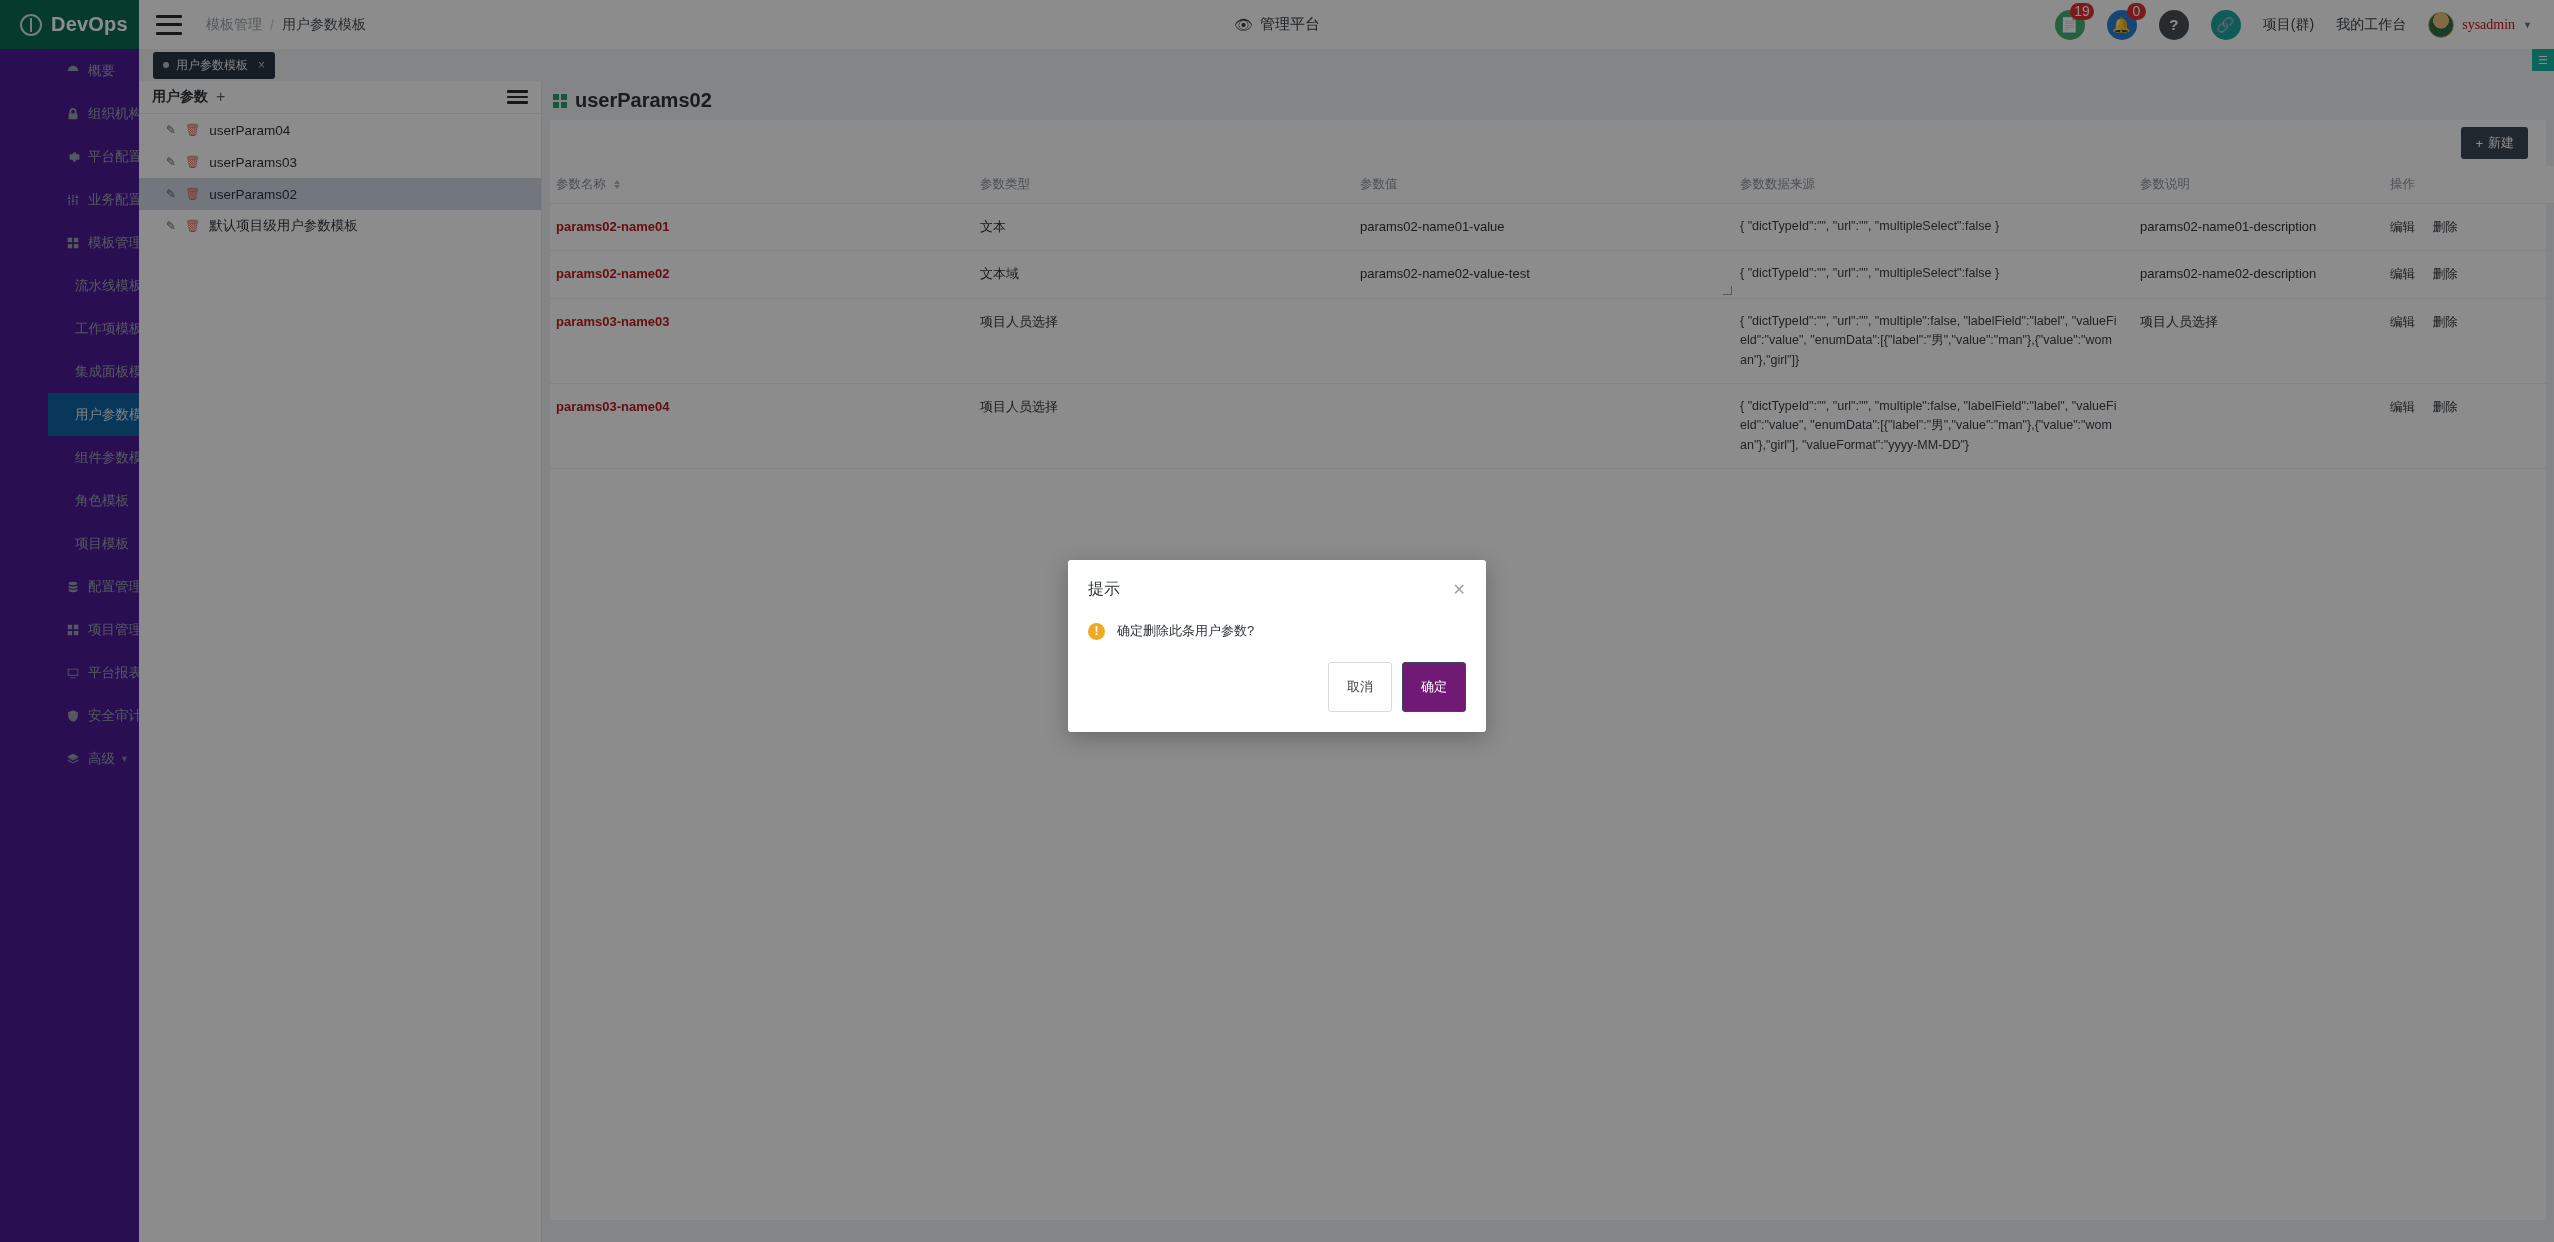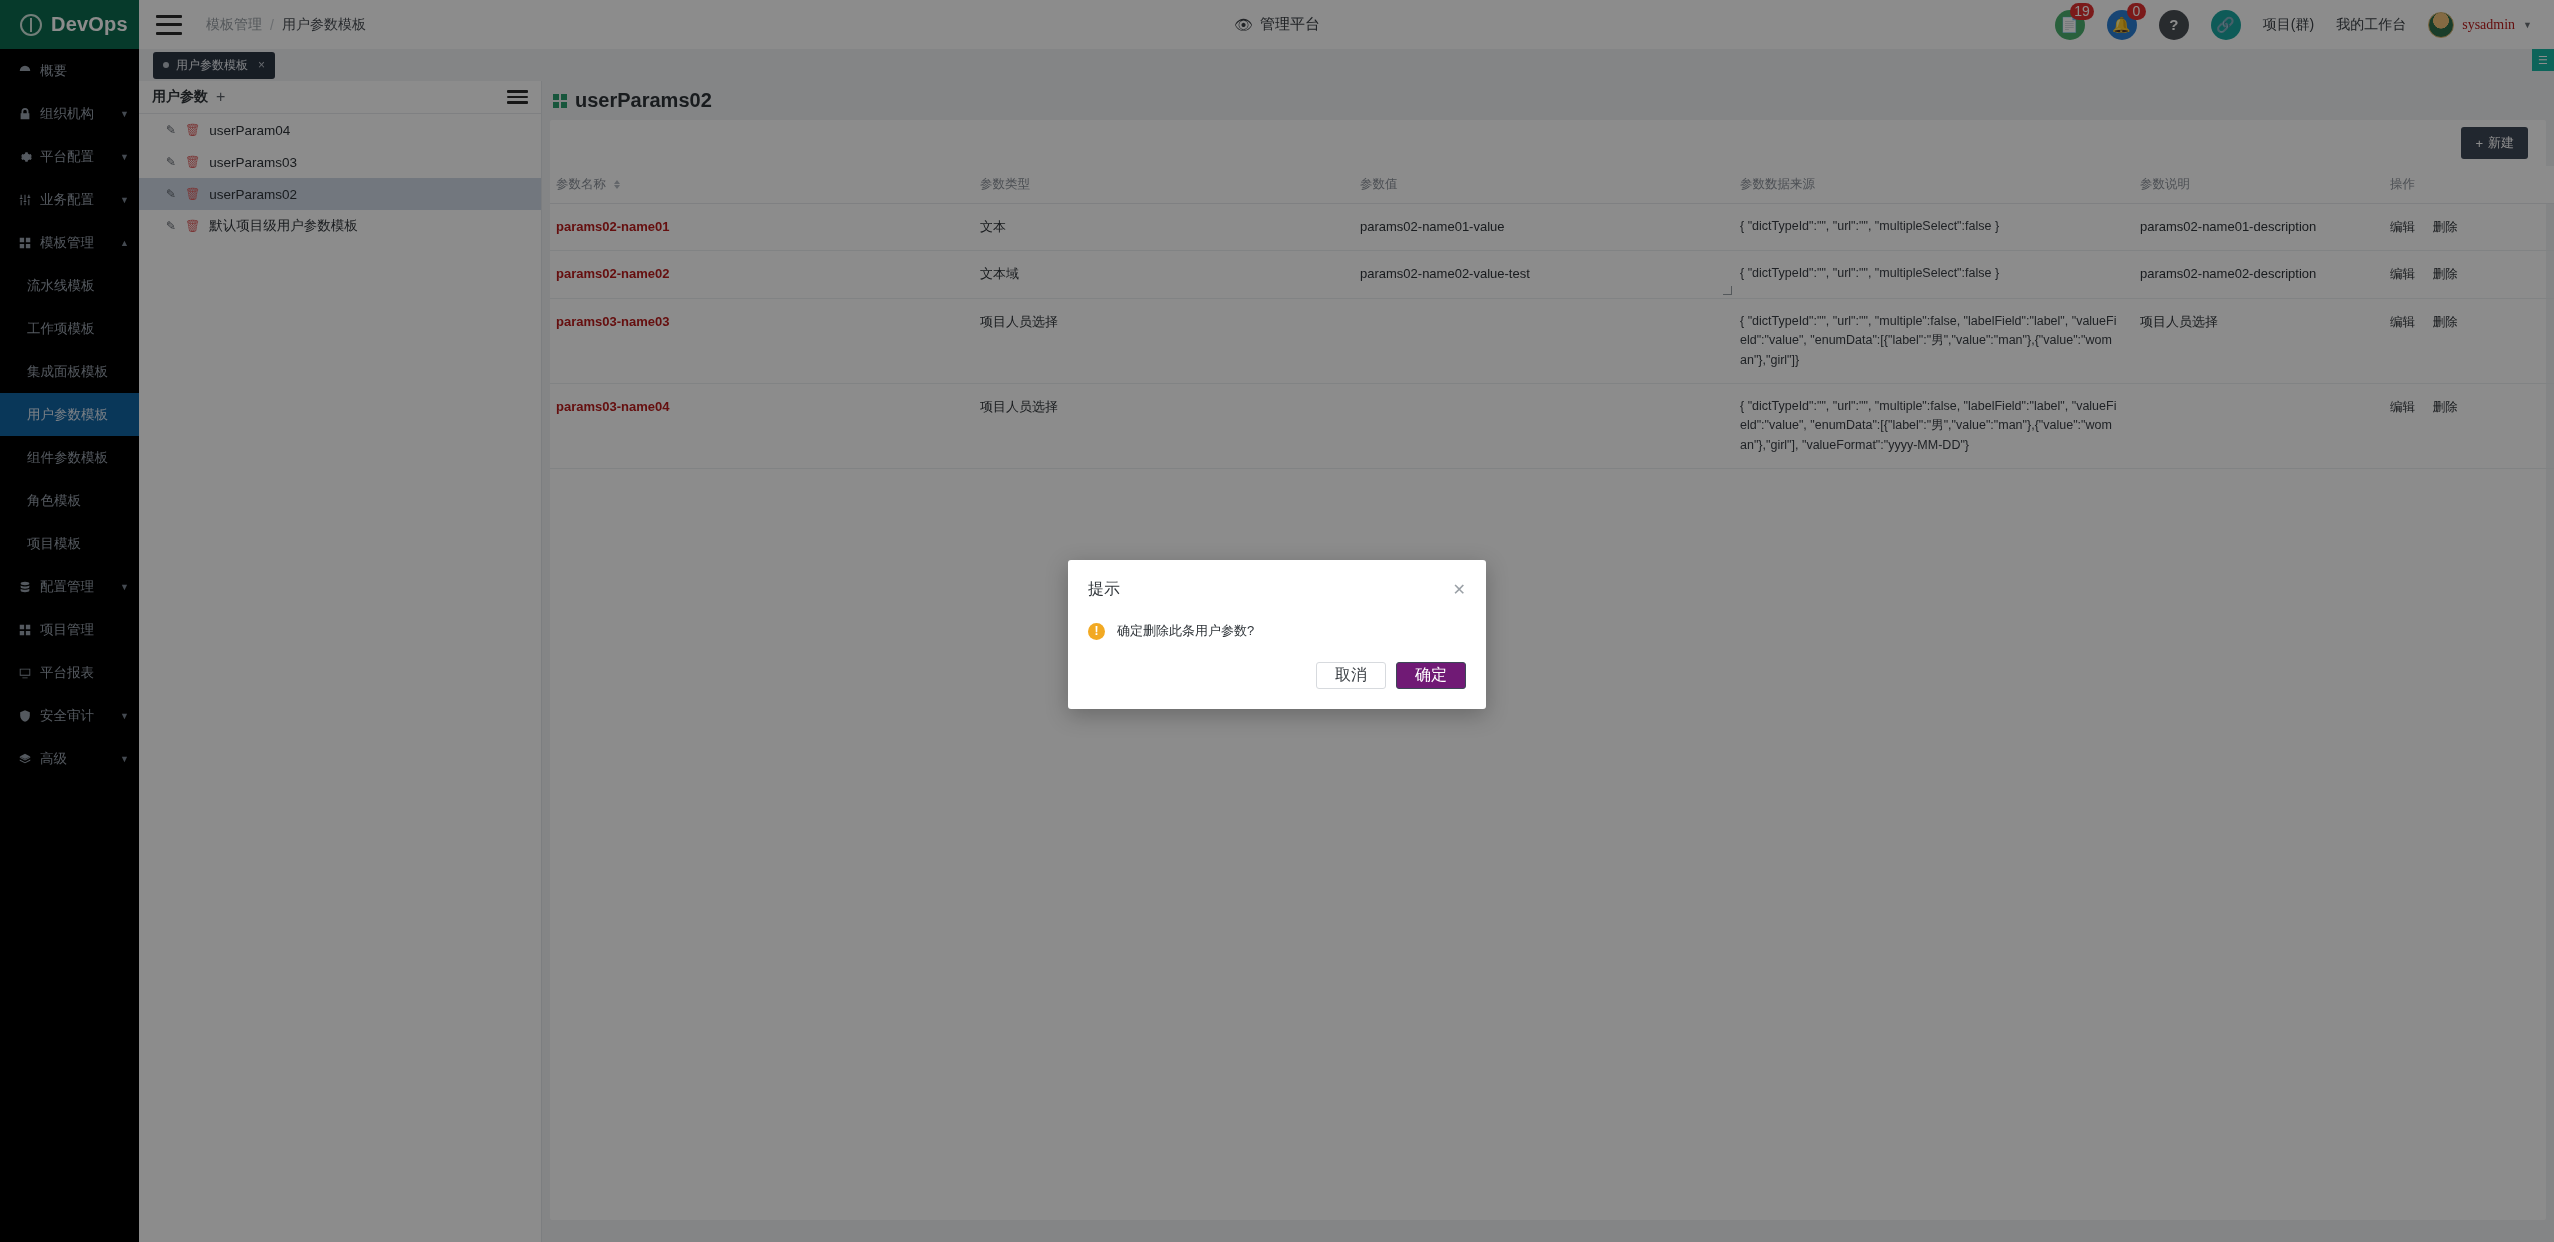--- a/index.html
+++ b/index.html
@@ -71,21 +71,21 @@
     width:26px; height:26px; border-radius:50%;
     background: radial-gradient(circle at 50% 32%, #f0c27b 0 38%, #2f6f4e 40% 100%);
     border:1px solid #d7b26a;
   }
   #user-chip .uname { font-size:14px; color:#b91c1c;font-family:Liberation Serif, serif; }
   #user-chip .caret { font-size:9px; color:#6b7076; }
 
   
   #leftnav {
     position: absolute; top: 49px; left: 0; width: 139px; height: 1193px;
-    background: #000000; overflow: hidden; z-index: 15;
+    background: #4c1d95; overflow: hidden; z-index: 15; padding-left: 48px;
   }
   .nav-item {
     height: 43px; display: flex; align-items: center; padding-left: 18px;
     color: #9aa3ae; font-size: 13.5px; cursor: pointer; position: relative; white-space: nowrap;
   }
   .nav-item .nico { width: 22px; flex:none; display:flex; align-items:center; color:#9aa3ae; }
   .nav-item .nico svg { width:14px; height:14px; fill:#9aa3ae; }
   .nav-item .ntext { flex: 1; }
   .nav-item .chev { font-size: 9px; color:#7d8794; margin-right: 10px; }
   .nav-sub {
@@ -200,21 +200,21 @@
   #modal .m-head { display:flex; align-items:center; padding:19px 20px 0 20px; }
   #modal .m-title { font-size:16px; color:#2f3439; }
   #modal .m-close { margin-left:auto; color:#9aa0a6; font-size:16px; cursor:pointer; line-height:1; }
   #modal .m-body { display:flex; align-items:center; gap:12px; padding:22px 20px 0 20px; }
   #modal .m-warn {
     width:17px; height:17px; border-radius:50%; background:#f2a922; color:#fff;
     font-size:12px; font-weight:bold; display:flex; align-items:center; justify-content:center; flex:none;
   }
   #modal .m-msg { font-size:13px; color:#2f3439; }
   #modal .m-foot { display:flex; justify-content:flex-end; gap:10px; padding:22px 20px 20px 20px; }
-  #modal .m-btn { font-size:16px; border-radius:3px; padding:2px 18px; cursor:pointer; }
+  #modal .m-btn { font-size:13px; border-radius:3px; padding:15px 18px; cursor:pointer; }
   #modal .m-cancel { background:#fff; color:#3c4146; border:1px solid #d7dade; }
   #modal .m-ok { background:#701a75; color:#fff; border:1px solid #3d4756; }
 </style>
 </head>
 <body>
 
 <div id="app">
 
   <div id="topbar">
     <div id="brand">

